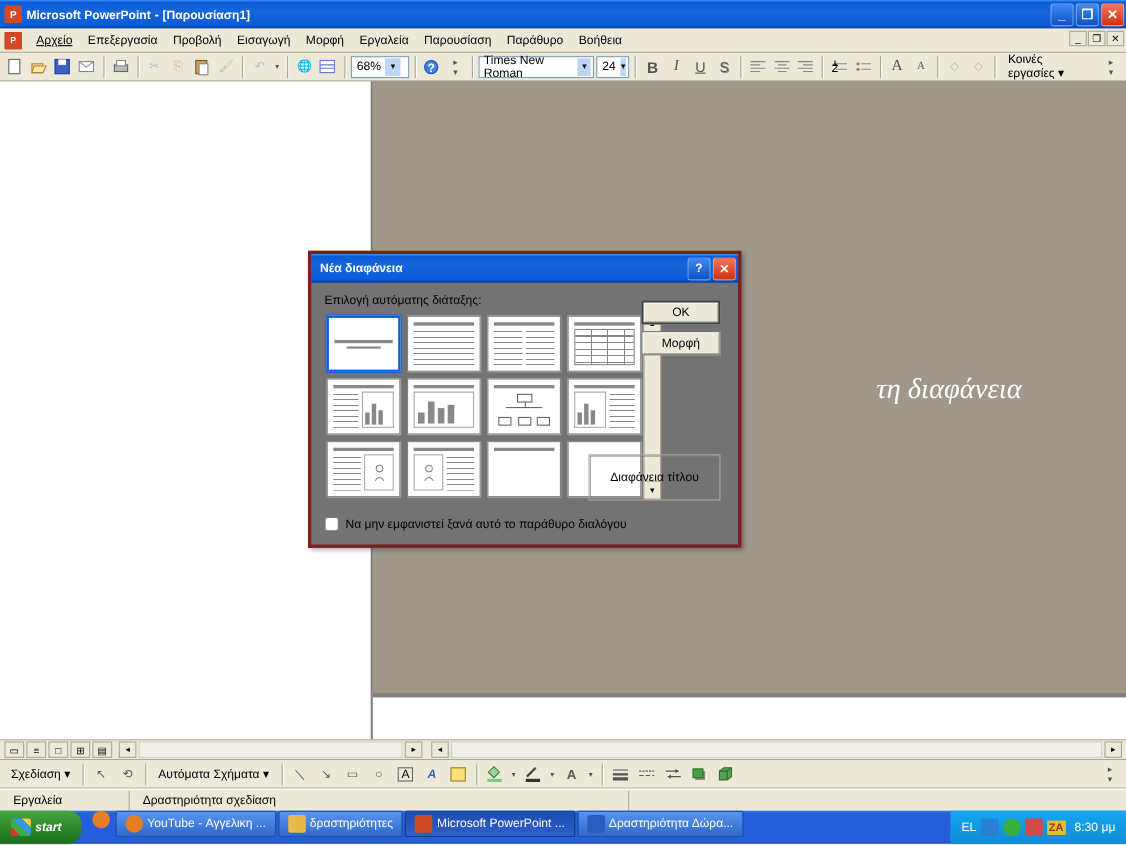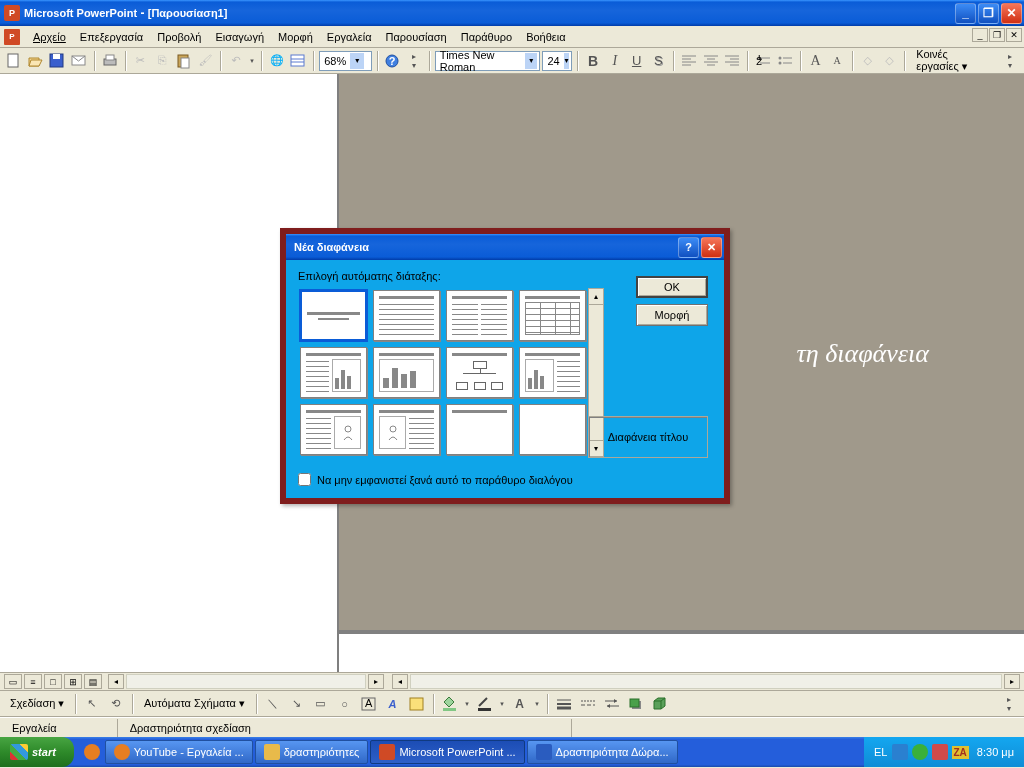--- a/index.html
+++ b/index.html
@@ -45,32 +45,32 @@
 .scroll-track { flex: 1; height: 15px; background: #f0f0e8; border: 1px solid #d0d0c0; }
 
 
 .drawbar { height: 26px; background: #ece9d8; border-bottom: 1px solid #aca899; display: flex; align-items: center; padding: 0 4px; gap: 2px; }
 
 
 .statusbar { height: 20px; background: #ece9d8; border-top: 1px solid #fff; display: flex; align-items: center; }
 .status-cell { padding: 0 60px 0 12px; border-right: 1px solid #aca899; height: 18px; display: flex; align-items: center; }
 
 
-.taskbar { height: 30px; background: linear-gradient(to bottom, #3a81e8 0%, #245edb 8%, #245edb 92%, #1a4aab 100%); display: flex; align-items: center; }
+.taskbar { height: 30px; background: linear-gradient(to bottom, #3a81e8 0%, #245edb 8%, #245edb 92%, #1a4aab 100%); display: flex; align-items: flex-start; }
 .start-btn { height: 30px; padding: 0 18px 0 10px; background: linear-gradient(to bottom, #48a542 0%, #2e8a2a 50%, #1d6f1d 100%); border-radius: 0 12px 12px 0; color: white; font-weight: bold; font-style: italic; font-size: 15px; display: flex; align-items: center; gap: 4px; }
 .start-btn .flag { width: 18px; height: 16px; background: linear-gradient(45deg, #d33 25%, #4a4 25% 50%, #39d 50% 75%, #fc3 75%); border-radius: 2px; }
 .task-item { height: 24px; margin: 0 1px; padding: 0 8px; background: linear-gradient(to bottom, #5796f1, #3068c8); border: 1px solid #2050a0; border-radius: 2px; color: white; display: flex; align-items: center; gap: 4px; max-width: 160px; overflow: hidden; white-space: nowrap; }
 .task-item.active { background: linear-gradient(to bottom, #1c4db5, #2d5fc8); border-color: #103a80; }
 .task-icon { width: 16px; height: 16px; background: #e8ba4a; border-radius: 2px; flex-shrink: 0; }
 .tray { height: 30px; background: linear-gradient(to bottom, #14a7f0, #0f8cd6); display: flex; align-items: center; padding: 0 10px; gap: 4px; color: white; margin-left: auto; }
 .tray-icon { width: 16px; height: 16px; background: #4d8; border-radius: 2px; }
 
 
 .dialog-overlay { position: absolute; top: 0; left: 0; width: 1024px; height: 768px; pointer-events: none; }
-.dialog { position: absolute; left: 280px; top: 228px; width: 450px; background: #0ea5e9; border: 6px solid #7f1d1d; box-shadow: 2px 2px 4px rgba(0,0,0,.3); pointer-events: auto; }
+.dialog { position: absolute; left: 280px; top: 228px; width: 394px; background: #737373; border: 3px solid #7f1d1d; box-shadow: 2px 2px 4px rgba(0,0,0,.3); pointer-events: auto; }
 .dialog-title { height: 26px; background: linear-gradient(to bottom, #3a95ff 0%, #0a5cd7 8%, #1665db 40%, #0a5cd7 88%, #003ca8 100%); display: flex; align-items: center; padding: 0 2px 0 8px; color: white; font-weight: bold; font-size: 12px; }
 .dialog-title .spacer { flex: 1; }
 .dialog-title .dlgbtn { width: 21px; height: 21px; border-radius: 3px; border: 1px solid #fff5; margin-left: 2px; display: flex; align-items: center; justify-content: center; font-weight: bold; color: white; }
 .dlgbtn.help { background: linear-gradient(to bottom, #3c8cf6, #1050c0); }
 .dlgbtn.close { background: linear-gradient(to bottom, #f5765a, #d02f12); }
 .dialog-body { padding: 10px 12px 12px 12px; }
 .dlg-label { margin-bottom: 6px; }
 .layout-area { display: flex; gap: 0; }
 .layout-grid { display: grid; grid-template-columns: repeat(4, 67px); gap: 6px 6px; padding: 2px; }
 .layout-item { width: 67px; height: 51px; border: 1px solid #808080; background: white; box-shadow: 1px 1px 0 #888; display: flex; flex-direction: column; padding: 5px; gap: 3px; cursor: default; }
@@ -383,21 +383,21 @@
 
 <div class="taskbar">
   <div class="start-btn">
     <div class="flag"></div>
     <span>start</span>
   </div>
   <div style="width:6px"></div>
   <div style="width:16px;height:16px;background:#e67e22;border-radius:8px;margin:0 4px"></div>
   <div class="task-item">
       <div class="task-icon" style="background:#e67e22;border-radius:8px"></div>
-      <span>YouTube - Εργαλεία ...</span>
+      <span>YouTube - Αγγελικη ...</span>
     </div>
   <div class="task-item">
       <div class="task-icon"></div>
       <span>δραστηριότητες</span>
     </div>
   <div class="task-item active">
       <div class="task-icon" style="background:#d04a25"></div>
       <span>Microsoft PowerPoint ...</span>
     </div>
   <div class="task-item">

